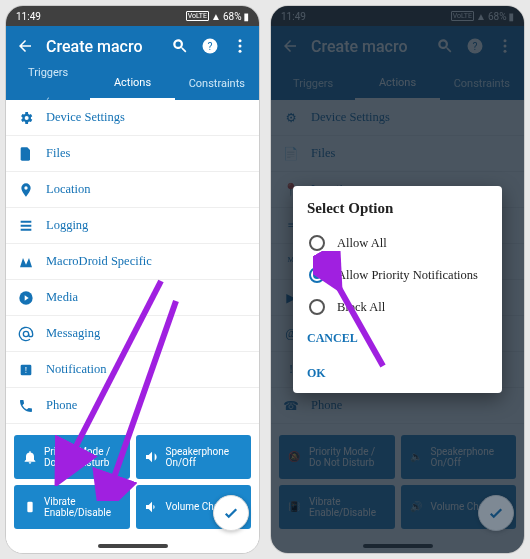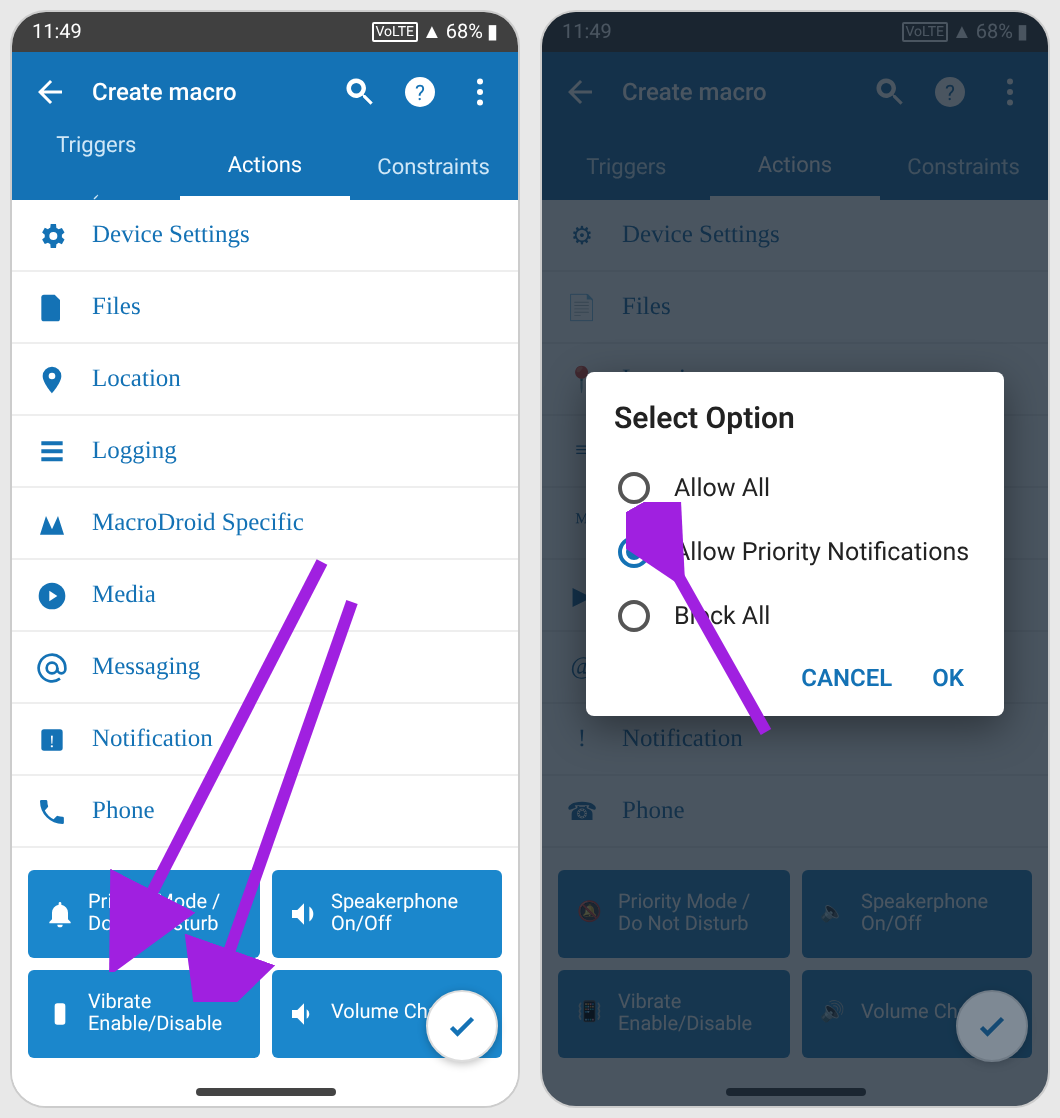--- a/index.html
+++ b/index.html
@@ -37,21 +37,21 @@
   .statusbar .sb-right { display: flex; align-items: center; gap: 2px; }
   .appbar {
     height: 40px;
     background: #1472b5;
     color: #fff;
     display: flex;
     align-items: center;
     padding: 0 10px;
     gap: 12px;
   }
-  .appbar .title { font-weight: 500; font-size: 12px; flex: 1; }
+  .appbar .title { font-weight: 500; font-size: 16px; flex: 1; }
   .appbar .icon { width: 18px; height: 18px; display:flex; align-items:center; justify-content:center; }
   .tabs {
     height: 34px;
     background: #1472b5;
     color: #cfe7f7;
     display: flex;
     font-size: 11px;
   }
   .tab { flex: 1; display:flex; flex-direction:column; align-items:center; justify-content:center; gap:18px; }
   .tab.active { color: #fff; border-bottom: 2px solid #fff; }
@@ -116,35 +116,36 @@
     background: rgba(20,40,60,0.55);
   }
   .dialog {
     position:absolute;
     top: 180px; left: 22px; right: 22px;
     background:#fff;
     border-radius: 4px;
     padding: 14px 14px 6px 14px;
     box-shadow: 0 6px 20px rgba(0,0,0,0.4);
     z-index: 5;
+    font-family: Liberation Serif, serif;
   }
   .dialog h3 { font-size: 15px; font-weight: 600; color:#222; margin-bottom: 10px;}
   .radio-row {
     display:flex; align-items:center; gap: 12px;
     padding: 8px 2px;
     font-size: 12.5px;
     color:#222;
   }
   .radio {
     width: 16px; height: 16px; border: 2px solid #555; border-radius:50%;
     display:flex; align-items:center; justify-content:center;
   }
   .radio.checked { border-color: #1472b5; }
   .radio.checked::after { content:''; width:8px; height:8px; background:#1472b5; border-radius:50%; }
-  .dialog-actions { display:flex; justify-content:flex-end; gap: 20px; padding: 8px 6px 6px 0; font-size:12px; font-weight:600; color:#1472b5; }
+  .dialog-actions { display:flex; justify-content:flex-end; gap: 20px; padding: 8px 6px 6px 0; font-size:12px; font-weight:600; color:#1472b5;flex-direction:column; }
   
   .arrow-svg { position:absolute; pointer-events:none; z-index: 10; }
   .dim .statusbar, .dim .appbar, .dim .tabs, .dim .list, .dim .action-grid, .dim .navbar {
     filter: brightness(0.55) saturate(0.8);
   }
 </style>
 </head>
 <body>
 
 <div class="phone">

